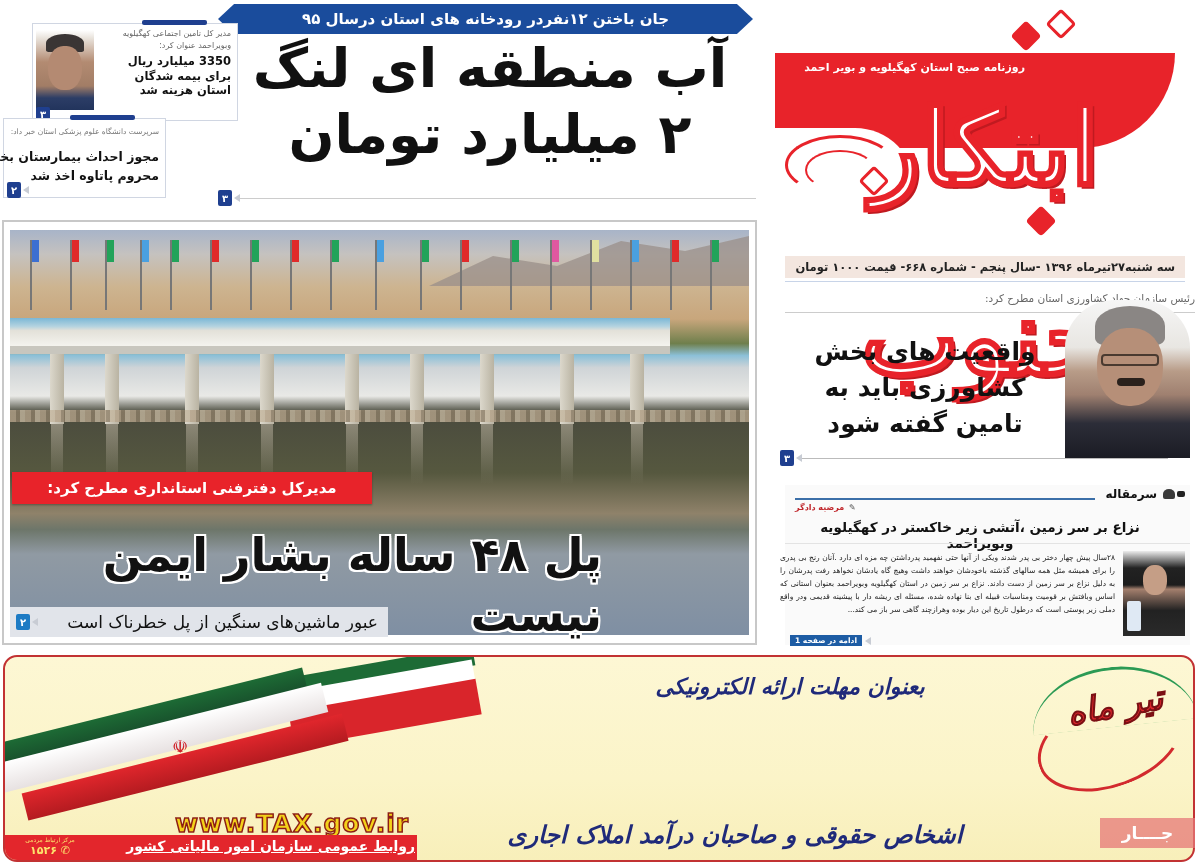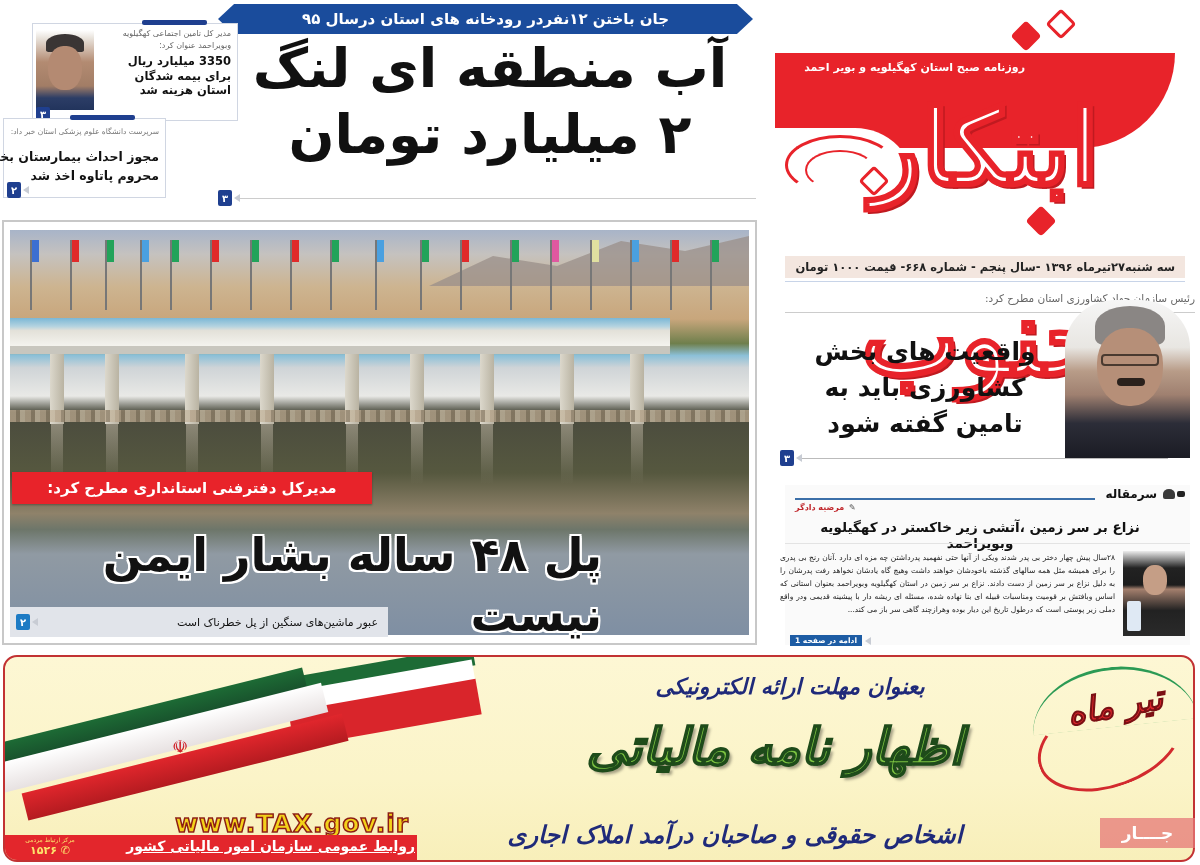--- a/index.html
+++ b/index.html
@@ -111,21 +111,21 @@
   #photo .pier { position: absolute; top: 124px; width: 14px; height: 70px; background: linear-gradient(90deg, #dcd8cc, #b9b3a2); }
   #photo .pier-refl { position: absolute; top: 194px; width: 12px; height: 60px; background: linear-gradient(180deg, #b6ae9c, rgba(160,160,160,0)); opacity: .6; }
   #photo .flag { position: absolute; top: 10px; width: 2px; height: 70px; background: #777; }
   #photo .flag i { position: absolute; left: 2px; top: 0; width: 7px; height: 22px; display: block; }
   #photo .rocks { position: absolute; left: 0; top: 180px; width: 739px; height: 12px; background: repeating-linear-gradient(90deg, #b5a38a 0 6px, #8e7f68 6px 10px, #c4b69e 10px 15px); opacity: .8; }
 
   #photo-kicker { left: 12px; top: 472px; width: 360px; height: 32px; background: #e8232a; color: #fff; font-size: 15px; font-weight: bold; text-align: center; line-height: 32px; box-shadow: 0 1px 2px rgba(0,0,0,.3); }
   #photo-headline { left: 12px; top: 525px; width: 590px; text-align: right; font-size: 46px; font-weight: 900; color: #111; line-height: 60px;
     text-shadow: 2px 0 0 #fff, -2px 0 0 #fff, 0 2px 0 #fff, 0 -2px 0 #fff, 2px 2px 0 #fff, -2px -2px 0 #fff, 2px -2px 0 #fff, -2px 2px 0 #fff; }
   #photo-sub { left: 10px; top: 607px; width: 378px; height: 30px; background: #e1e4ea; display: flex; align-items: center; justify-content: space-between; padding: 0 10px 0 6px; }
-  #photo-sub .text { font-size: 11px; color: #111; }
+  #photo-sub .text { font-size: 17px; color: #111; }
   #photo-sub .badge-wrap { display: flex; align-items: center; gap: 2px; direction: ltr; }
   #photo-sub .page-badge { background: #1d7bc4; }
 
   
   #ad { left: 3px; top: 655px; width: 1192px; height: 207px; background: linear-gradient(180deg, #fdf7d4 0%, #fbf4c8 60%, #f8efba 100%); border: 2px solid #c23233; border-radius: 14px; overflow: hidden; }
   #ad .ribbon-green { position: absolute; left: -20px; top: 90px; width: 330px; height: 26px; background: linear-gradient(180deg, #1d6b35, #174b2a); transform: rotate(-14deg); transform-origin: left; }
   #ad .ribbon-white { position: absolute; left: -20px; top: 110px; width: 350px; height: 30px; background: linear-gradient(180deg, #fff, #e7e1e1); transform: rotate(-14deg); transform-origin: left; }
   #ad .ribbon-red { position: absolute; left: 20px; top: 136px; width: 330px; height: 28px; background: linear-gradient(180deg, #e0262c, #b41b20); transform: rotate(-14deg); transform-origin: left; }
   #ad .ribbon-top-g { position: absolute; left: 290px; top: 4px; width: 180px; height: 20px; background: #1d6b35; transform: rotate(-10deg); }
   #ad .ribbon-top-w { position: absolute; left: 290px; top: 18px; width: 180px; height: 24px; background: #fff; transform: rotate(-10deg); }
@@ -342,20 +342,19 @@
   <div class="pr-bar"></div>
   <div class="pr-text">روابط عمومی سازمان امور مالیاتی کشور</div>
   <div class="callcenter">
     <span>مرکز ارتباط مردمی</span>
     <span class="num">
       <span>✆</span>
       <span>۱۵۲۶</span>
     </span>
   </div>
   <div class="deadline">بعنوان مهلت ارائه الکترونیکی</div>
-  <div class="title-big">اظهار نامه مالیاتی</div>
   <div class="audience">اشخاص حقوقی و صاحبان درآمد املاک اجاری</div>
   <div class="month-arc-g"></div>
   <div class="month-arc-r"></div>
   <div class="month">تیر ماه</div>
 </div>
 
 <div id="watermark" class="abs">جــــار</div>
 
 </body></html>

